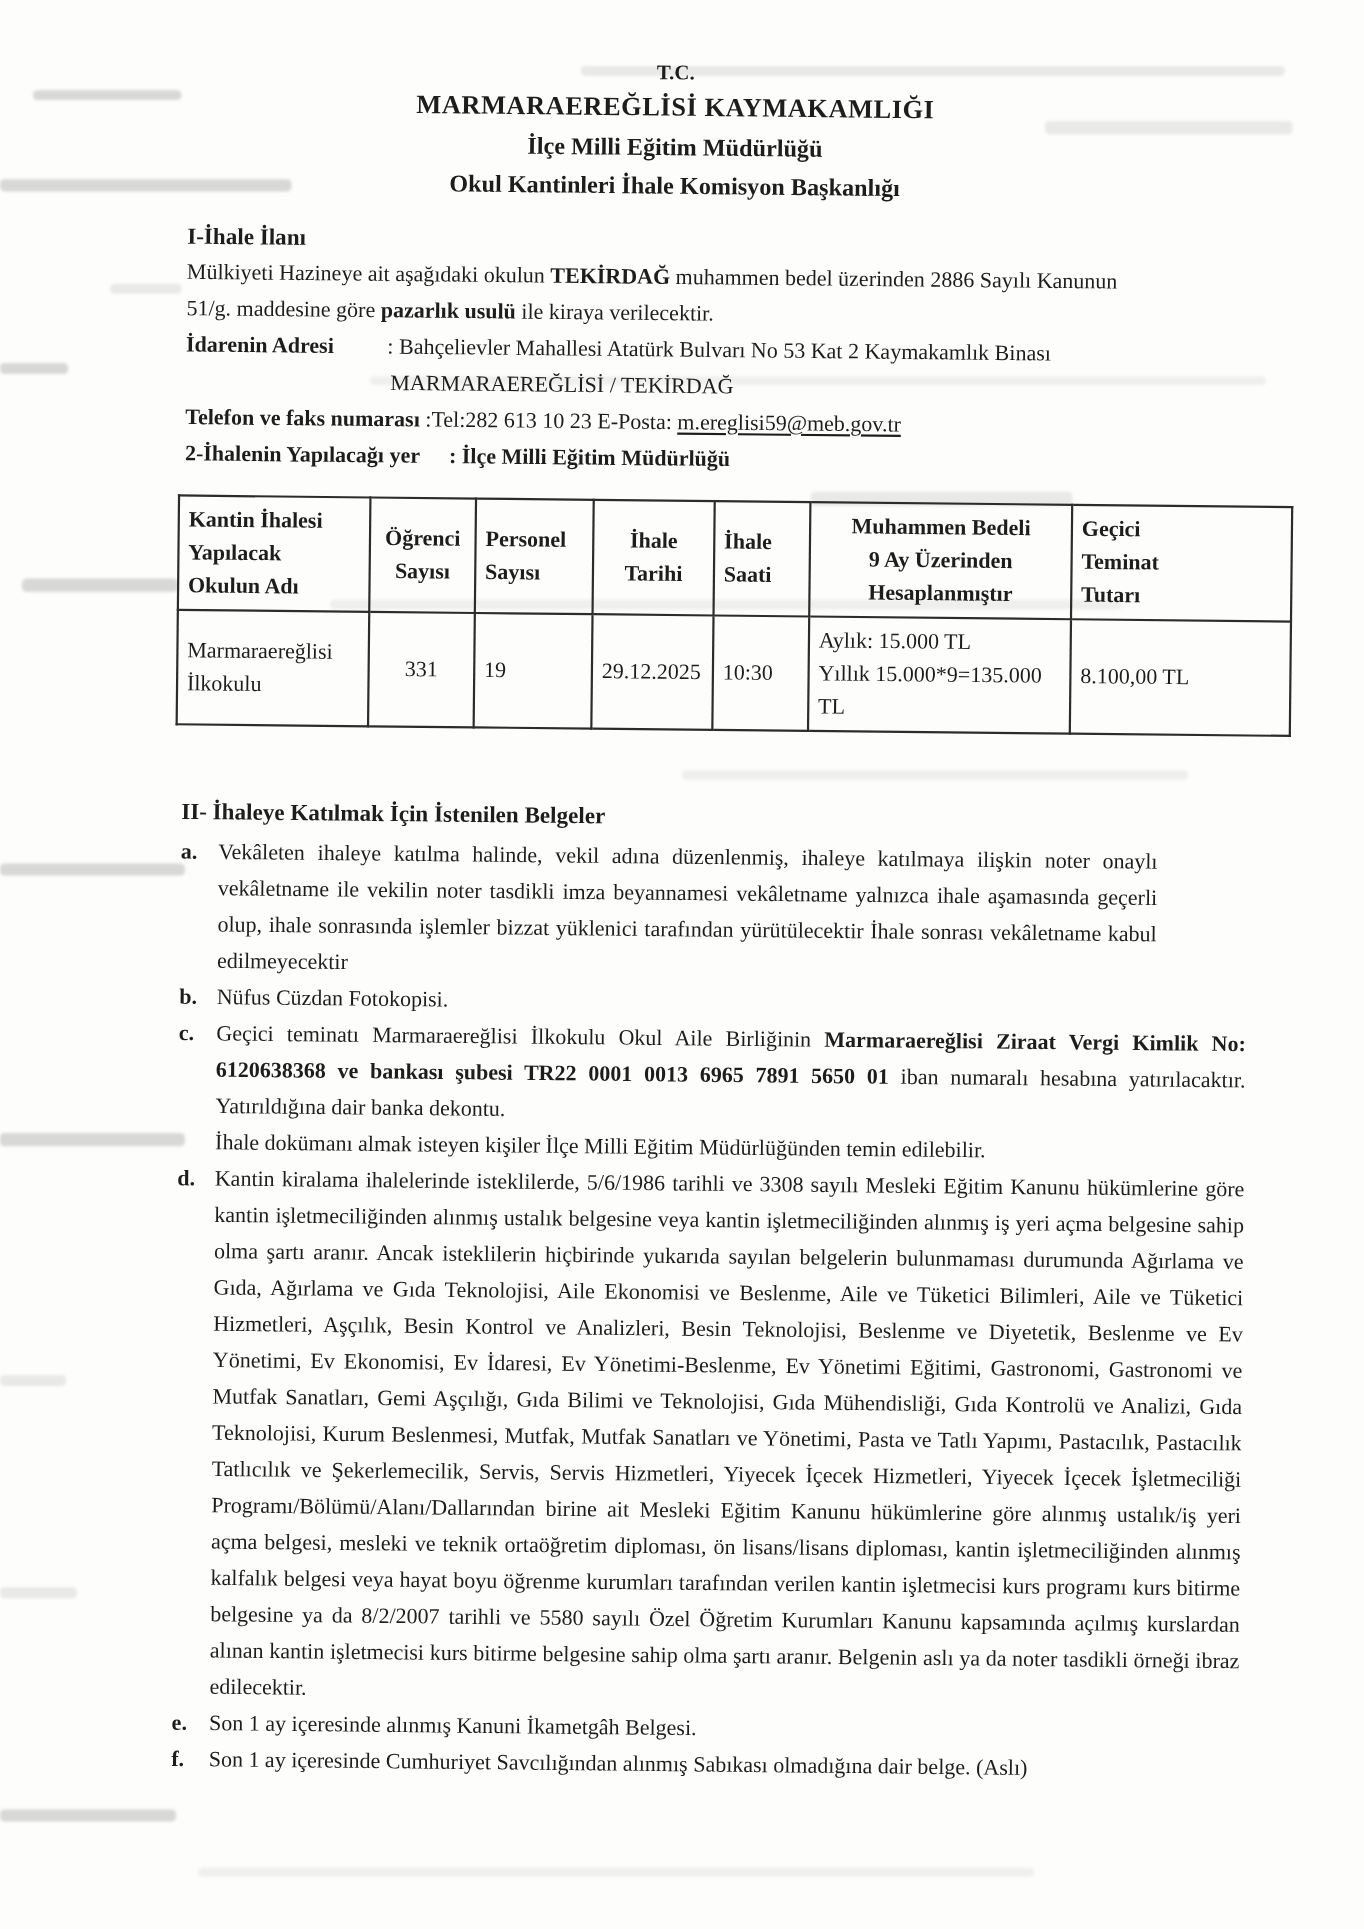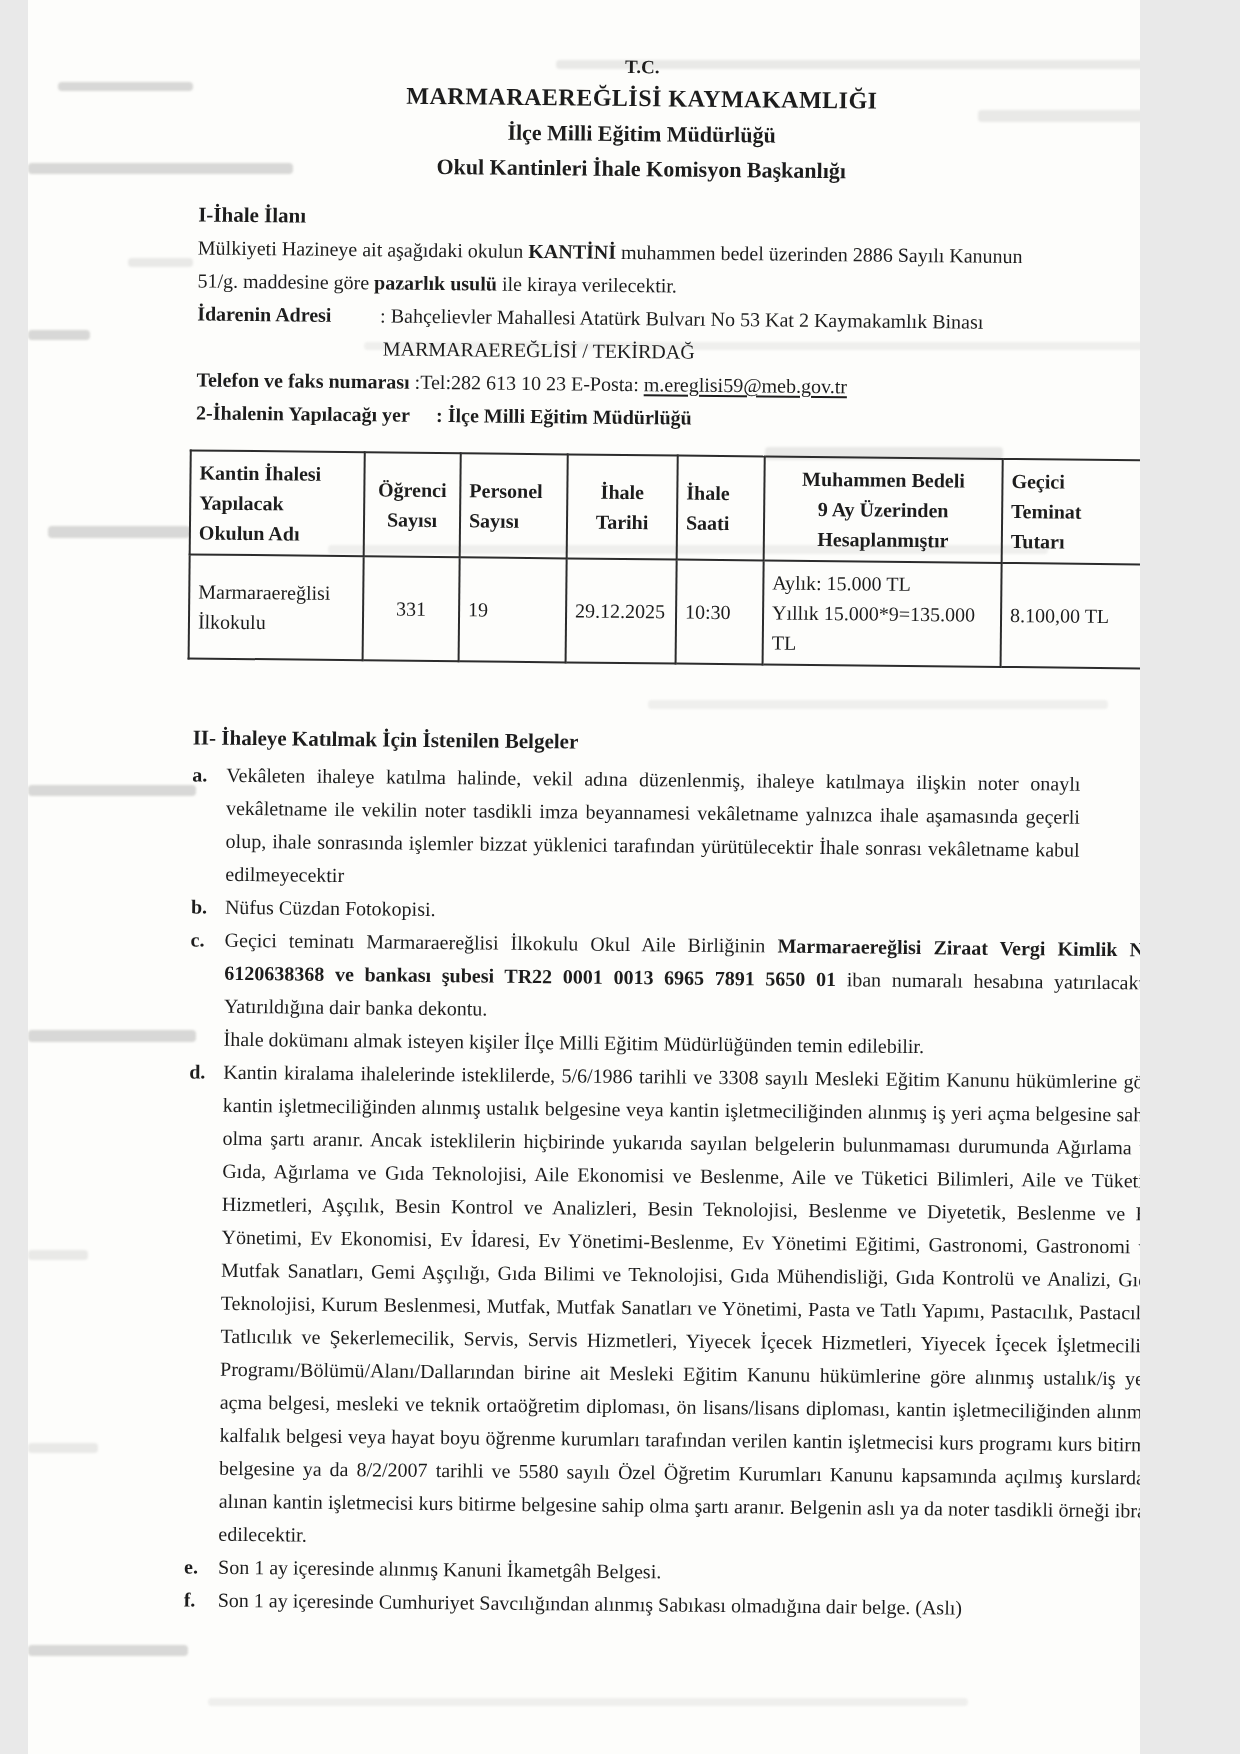--- a/index.html
+++ b/index.html
@@ -4,22 +4,22 @@
 <style>
   html,body{margin:0;padding:0;}
   body{
     width:1240px;height:1754px;
     background:#e9e9e9;
     font-family:"Liberation Serif", serif;
     color:#1d1d1d;
     overflow:hidden;
   }
   .page{
-    position:relative;width:1112px;height:1754px;
-    background:#fdfdfb;overflow:hidden;margin-left:28px;
+    position:relative;width:1240px;height:1754px;
+    background:#fdfdfb;overflow:hidden;
   }
   
   .art{position:absolute;background:rgba(110,110,110,.14);filter:blur(1.3px);border-radius:4px;}
   .art.d{background:rgba(88,88,88,.22);}
   .art.l{background:rgba(120,120,120,.10);}
 
   .sheet{
     position:absolute;left:172px;top:50px;width:990px;
     transform:rotate(0.6deg);transform-origin:620px 0;
     font-size:20px;line-height:33px;
@@ -89,21 +89,21 @@
     <div class="center-head">
       <div class="h-tc">T.C.</div>
       <div class="h-main">MARMARAEREĞLİSİ KAYMAKAMLIĞI</div>
       <div class="h-sub1">İlçe Milli Eğitim Müdürlüğü</div>
       <div class="h-sub2">Okul Kantinleri İhale Komisyon Başkanlığı</div>
     </div>
 
     <div class="sec1-title">I-İhale İlanı</div>
 
     <div class="intro">
-      <span>Mülkiyeti Hazineye ait aşağıdaki okulun </span><span class="b">KANTİNİ</span><span> muhammen bedel üzerinden 2886 Sayılı Kanunun 51/g. maddesine göre </span><span class="b">pazarlık usulü</span><span> ile kiraya verilecektir.</span>
+      <span>Mülkiyeti Hazineye ait aşağıdaki okulun </span><span class="b">TEKİRDAĞ</span><span> muhammen bedel üzerinden 2886 Sayılı Kanunun 51/g. maddesine göre </span><span class="b">pazarlık usulü</span><span> ile kiraya verilecektir.</span>
     </div>
 
     <div>
       <span class="b label-addr">İdarenin Adresi</span><span> : </span><span>Bahçelievler Mahallesi Atatürk Bulvarı No 53 Kat 2 Kaymakamlık Binası</span>
       <div class="addr-line2">MARMARAEREĞLİSİ / TEKİRDAĞ</div>
     </div>
 
     <div>
       <span class="b">Telefon ve faks numarası</span><span> :Tel:282 613 10 23  E-Posta: </span><span class="email">m.ereglisi59@meb.gov.tr</span>
     </div>

